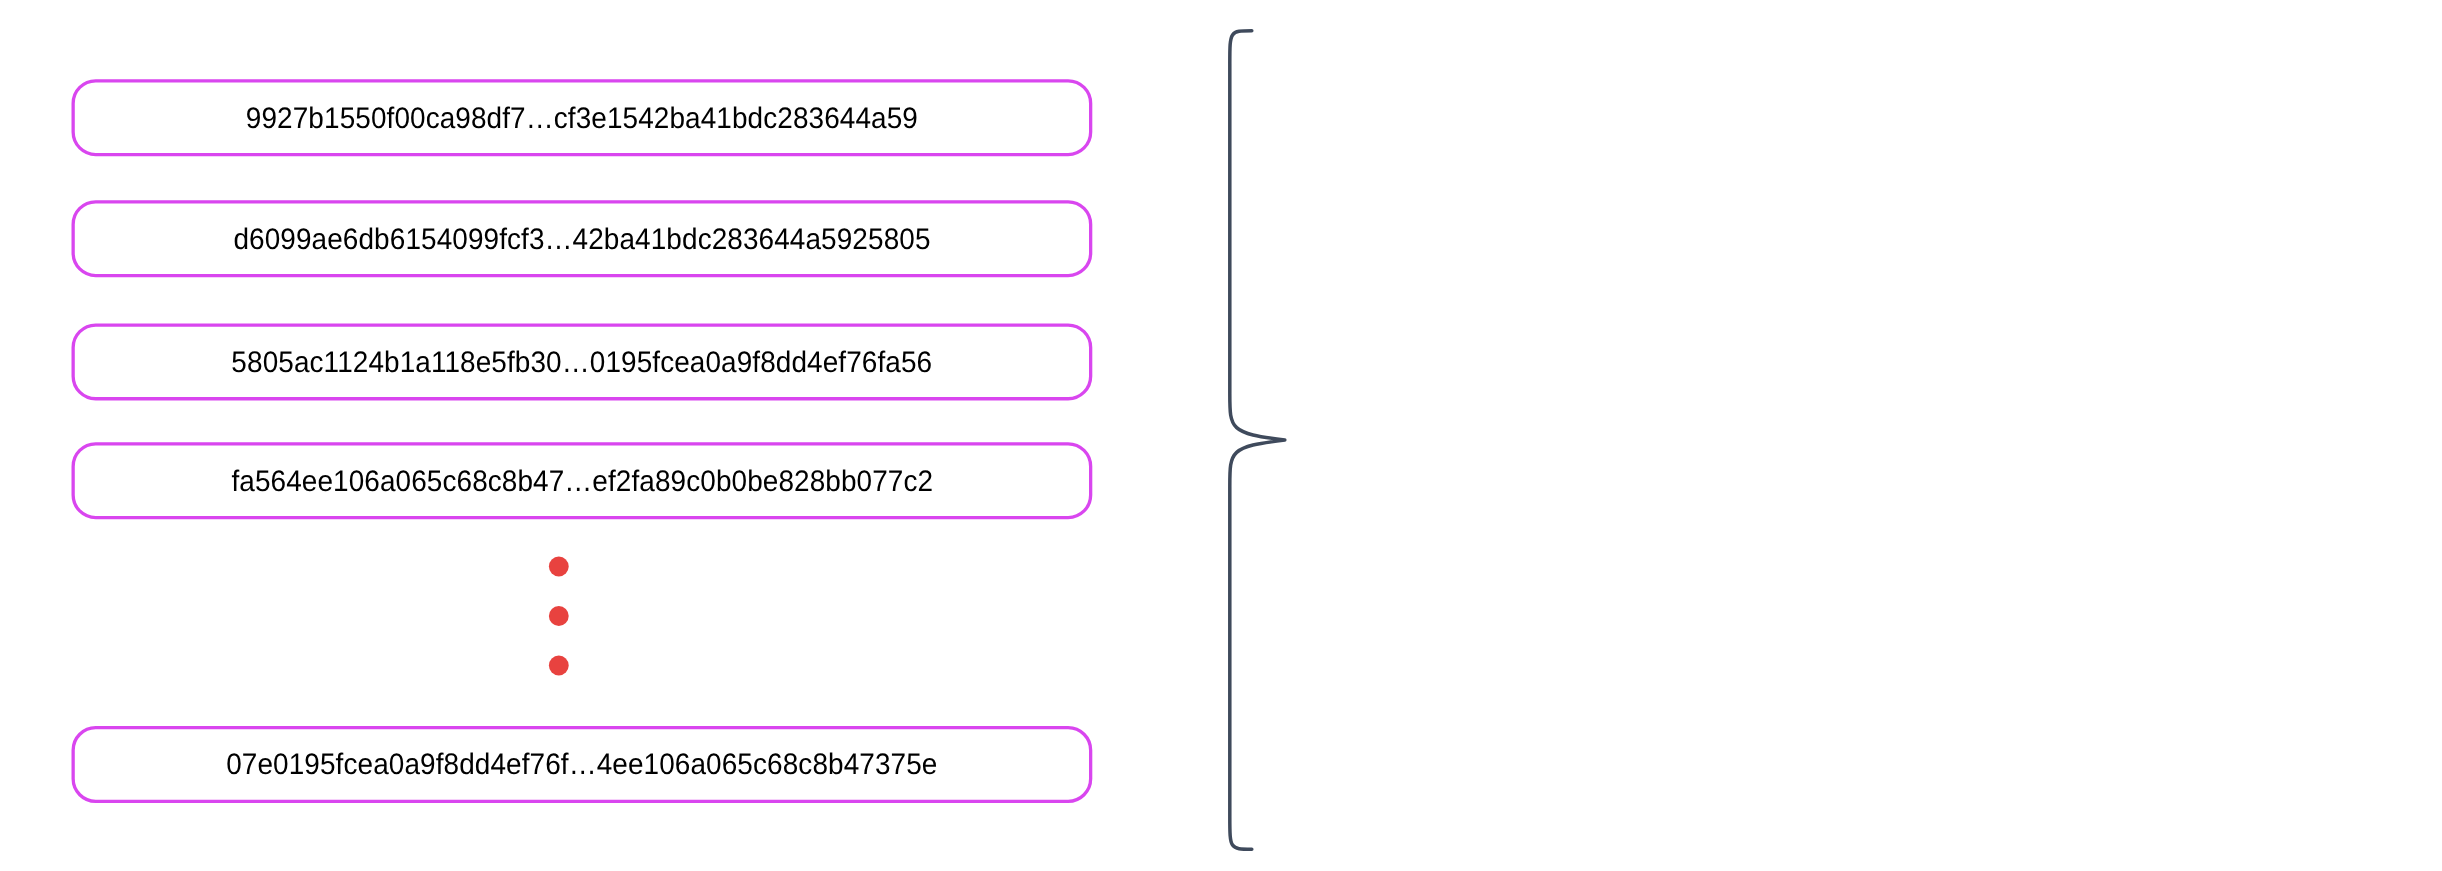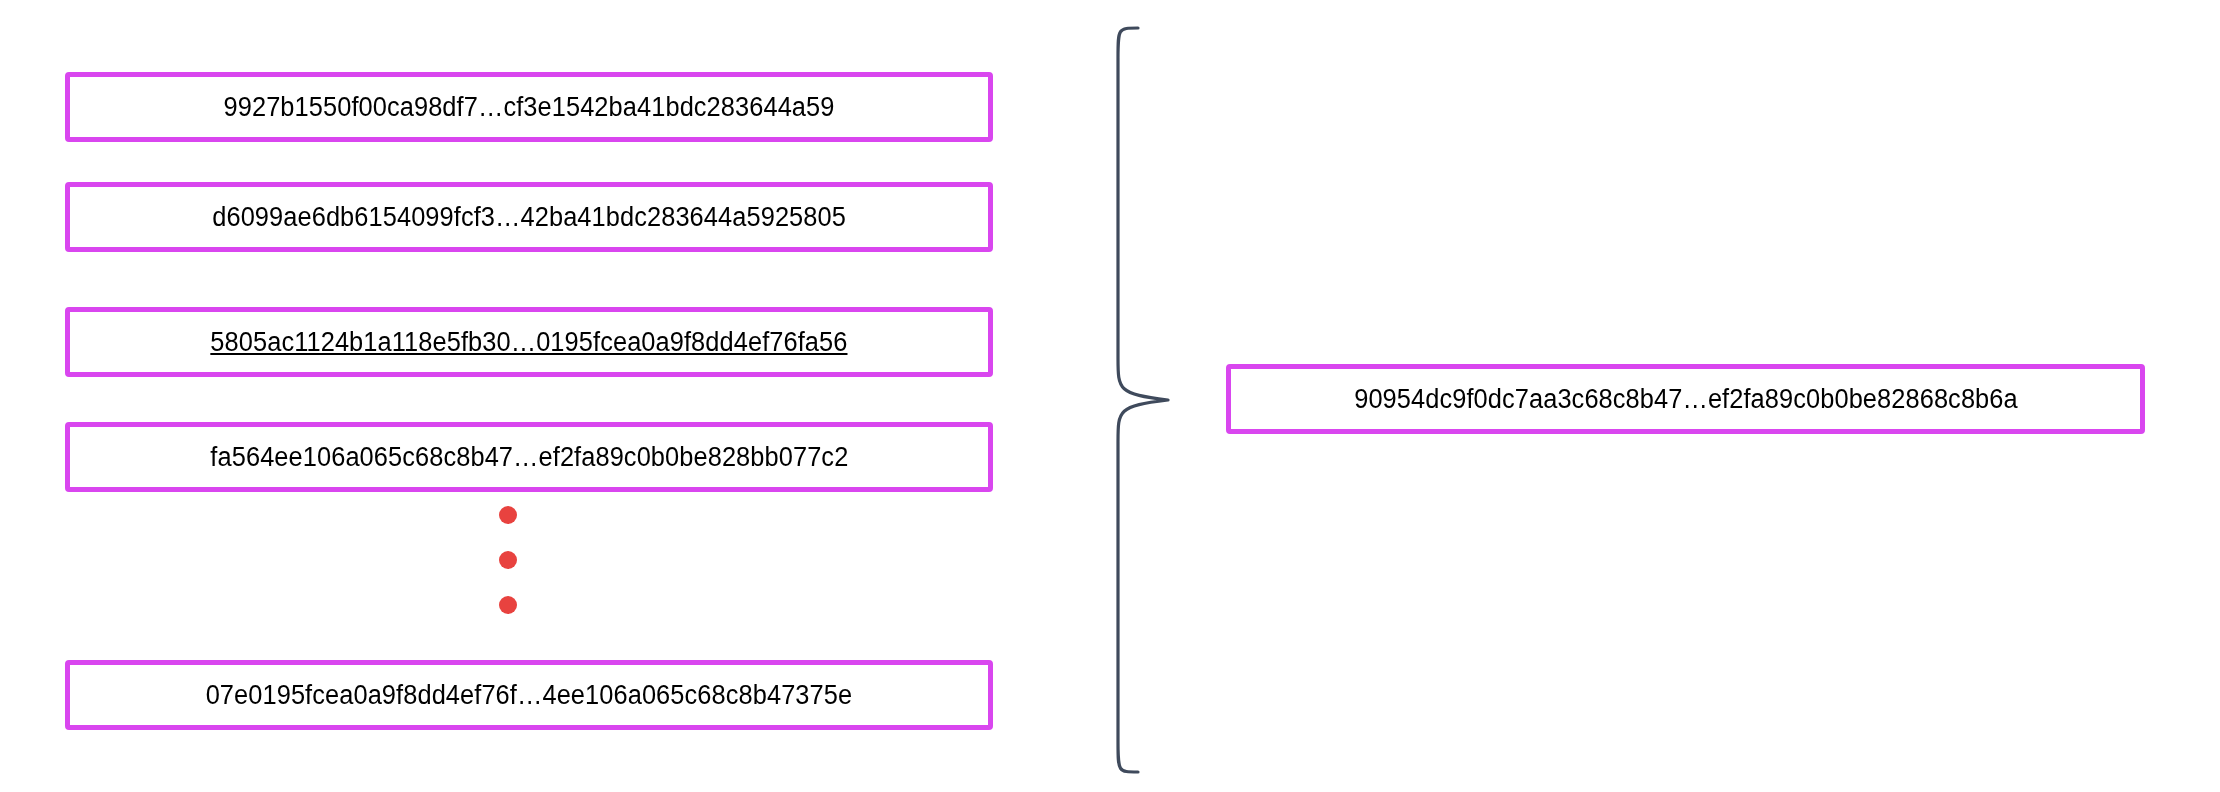--- a/index.html
+++ b/index.html
@@ -18,22 +18,22 @@
     height: 792px;
     background: #ffffff;
     overflow: hidden;
   }
 
   
   .hash-box {
     position: absolute;
     box-sizing: border-box;
     background: #ffffff;
-    border: 5px solid #d946ef;
-    border-radius: 4px;
+    border: 3px solid #d946ef;
+    border-radius: 22px;
     display: flex;
     align-items: center;
     justify-content: center;
     text-align: center;
   }
 
   .hash-text {
     font-family: "Liberation Sans", sans-serif;
     font-size: 27px;
     line-height: 1;
@@ -41,22 +41,22 @@
     letter-spacing: 0.1px;
     white-space: nowrap;
     transform: scaleX(0.94);
     transform-origin: center center;
   }
 
   
   .left-box  { left: 65px;  width: 928px; height: 70px; }
   .lb-0 { top: 72px; }
   .lb-1 { top: 182px; justify-content: center; }
-  .lb-2 { top: 307px; text-decoration: underline; }
-  .lb-3 { top: 422px; }
+  .lb-2 { top: 294px; }
+  .lb-3 { top: 402px; }
   .lb-4 { top: 648px; margin-top: 12px; }
 
   
   .right-box { left: 1226px; top: 364px; width: 919px; height: 70px; }
 
   
   .dots-group {
     position: absolute;
     left: 499px;
     top: 506px;
@@ -127,17 +127,14 @@
       <path d="M 98 8
                C 78 8 78 8 78 38
                L 78 338
                C 78 370 78 374 128 380
                C 78 386 78 390 78 422
                L 78 722
                C 78 752 78 752 98 752" fill="none" stroke="#3f4a5c" stroke-width="3.2" stroke-linecap="round" stroke-linejoin="round"></path>
     </svg>
   </div>
 
-  <div class="hash-box right-box">
-    <span class="hash-text">90954dc9f0dc7aa3c68c8b47…ef2fa89c0b0be82868c8b6a</span>
-  </div>
 
 </div>
 
 </body></html>

